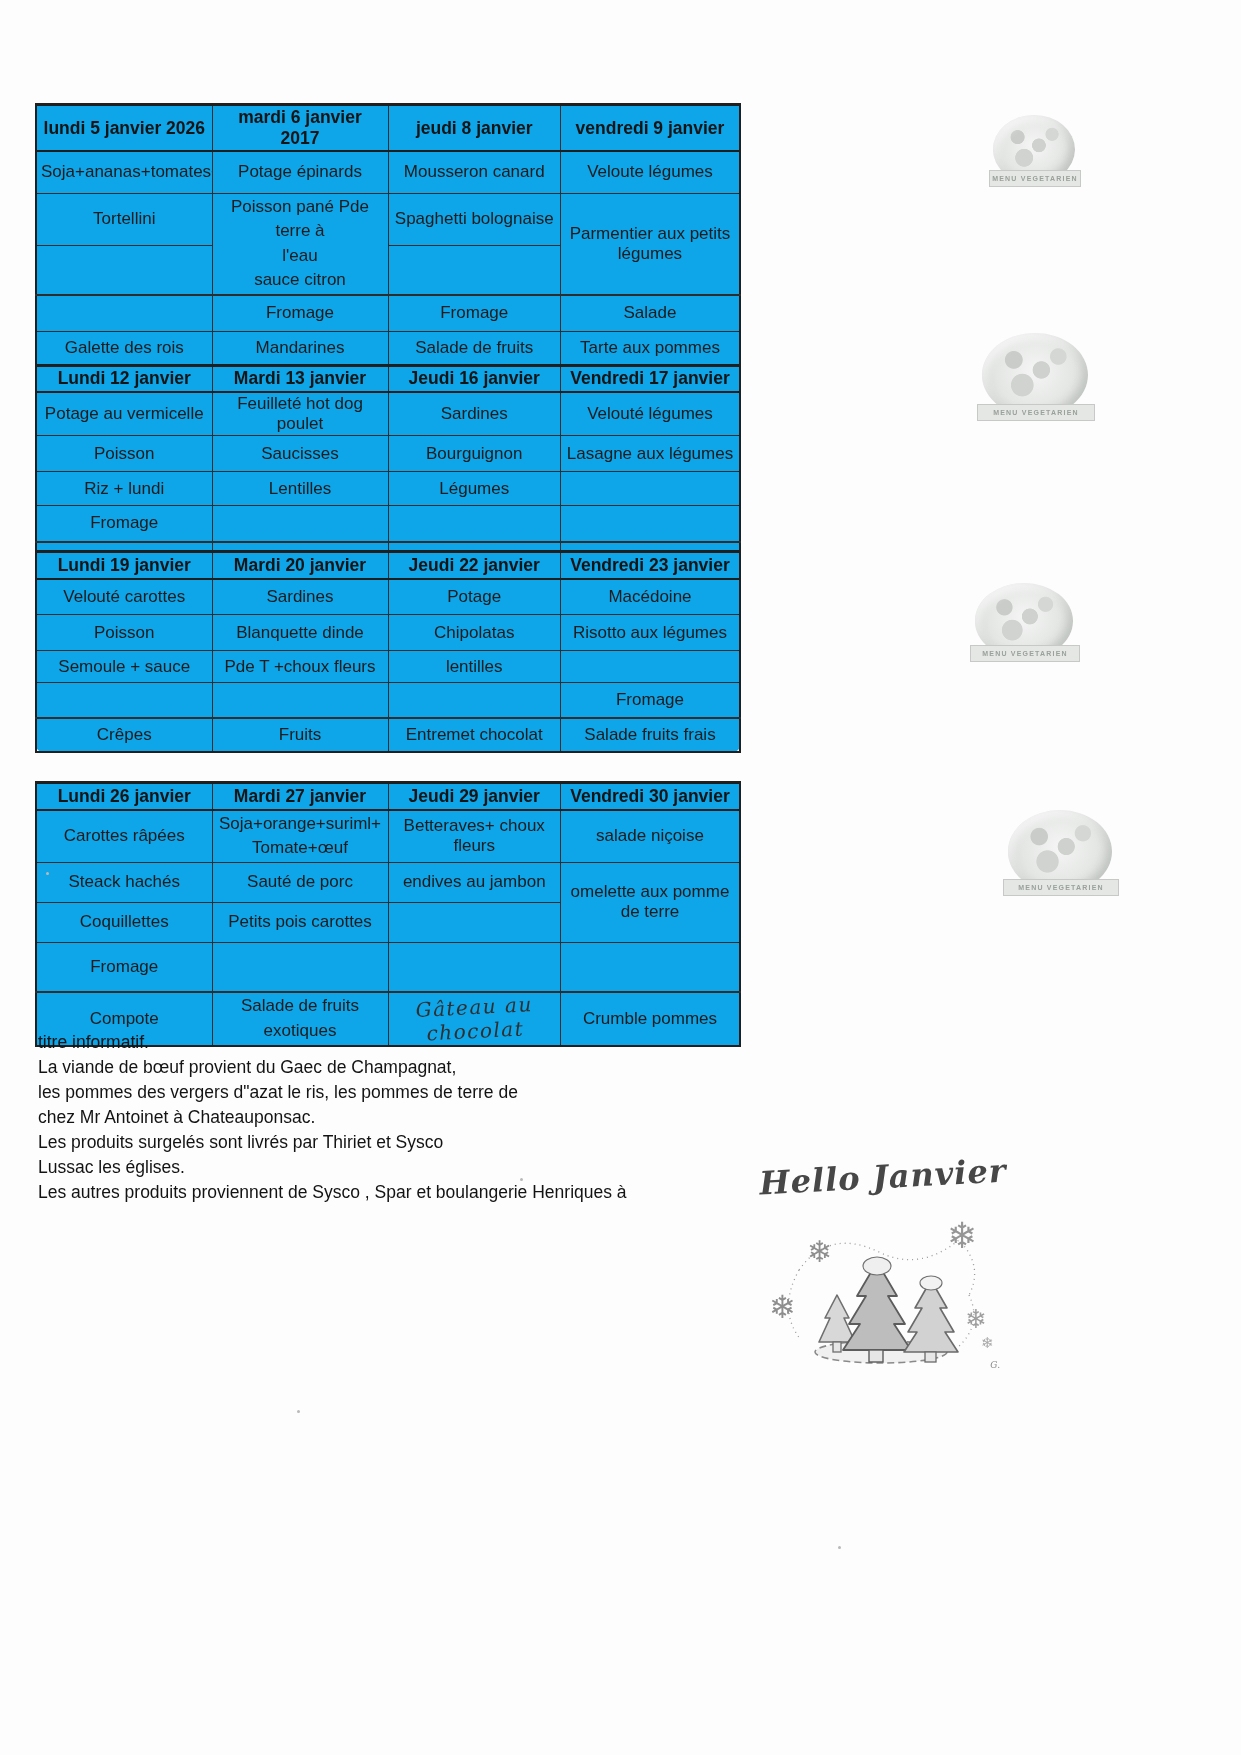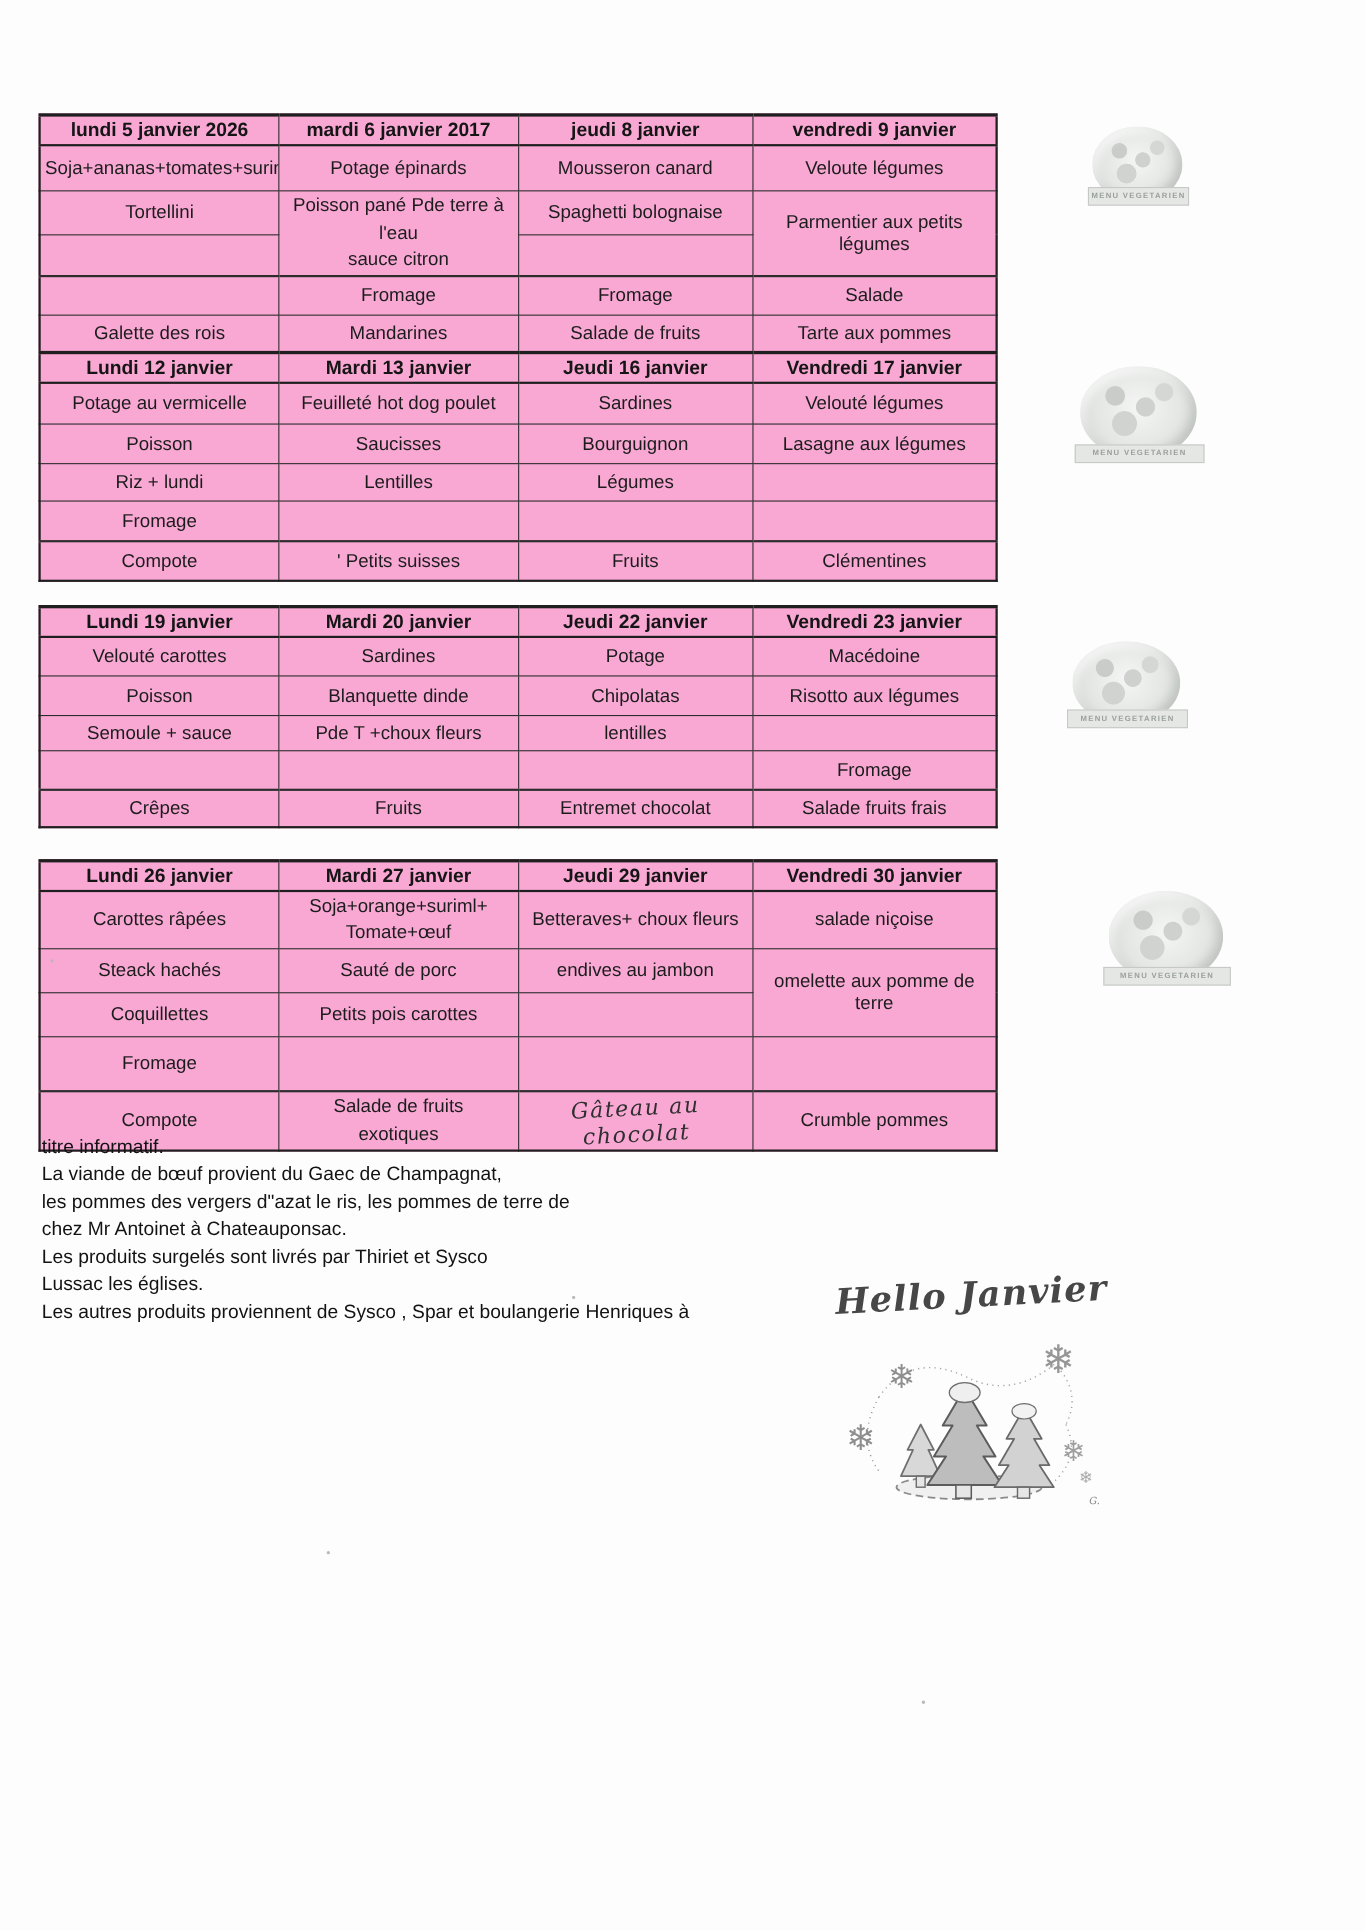--- a/index.html
+++ b/index.html
@@ -9,24 +9,24 @@
     font-family:"Liberation Sans", sans-serif;
     color:#1c1c1c;
     position:relative;
     overflow:hidden;
   }
   .page { position:absolute; inset:0; }
 
   
   .menu-table {
     position:absolute;
-    width:872px;
+    width:706px;
     border-collapse:collapse;
     table-layout:fixed;
-    background:#f9a8d4;
+    background:#0ea5e9;
     border:2.5px solid #1f1f1f;
     padding-left:16px;
   }
   .menu-table td, .menu-table th {
     border:1.7px solid #2d2d2d;
     text-align:center;
     vertical-align:middle;
     font-size:17px;
     padding:1px 4px;
     overflow:hidden;
@@ -176,21 +176,21 @@
       </tr>
       <tr class="sep" style="height:36px">
         <td>Compote</td>
         <td>' Petits suisses</td>
         <td>Fruits</td>
         <td>Clémentines</td>
       </tr>
     </tbody>
   </table>
 
-  <table class="menu-table" style="left:35px; top:550px;">
+  <table class="menu-table" style="left:35px; top:550px;border-radius:10px;">
     <colgroup>
         <col style="width:25%">
         <col style="width:25%">
         <col style="width:24.5%">
         <col style="width:25.5%">
       </colgroup>
     <tbody>
       <tr class="dayrow" style="height:27px">
         <th>Lundi 19 janvier</th>
         <th>Mardi 20 janvier</th>

